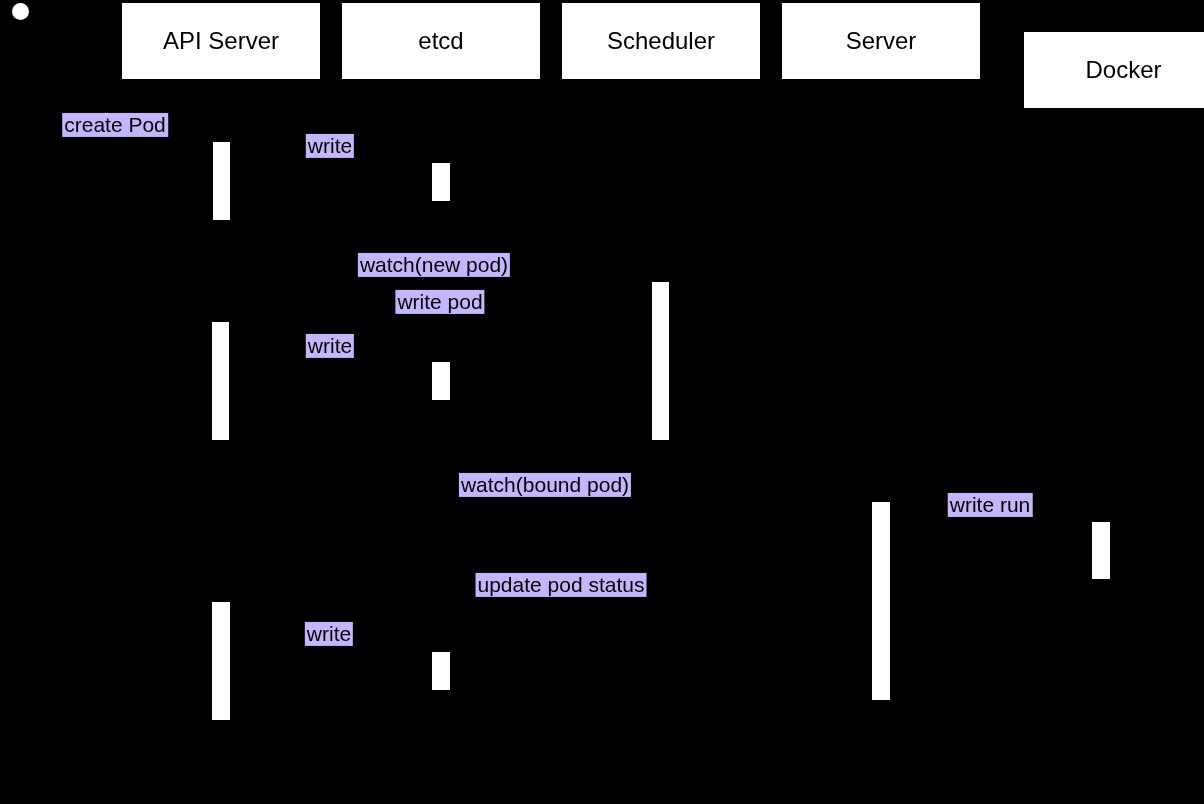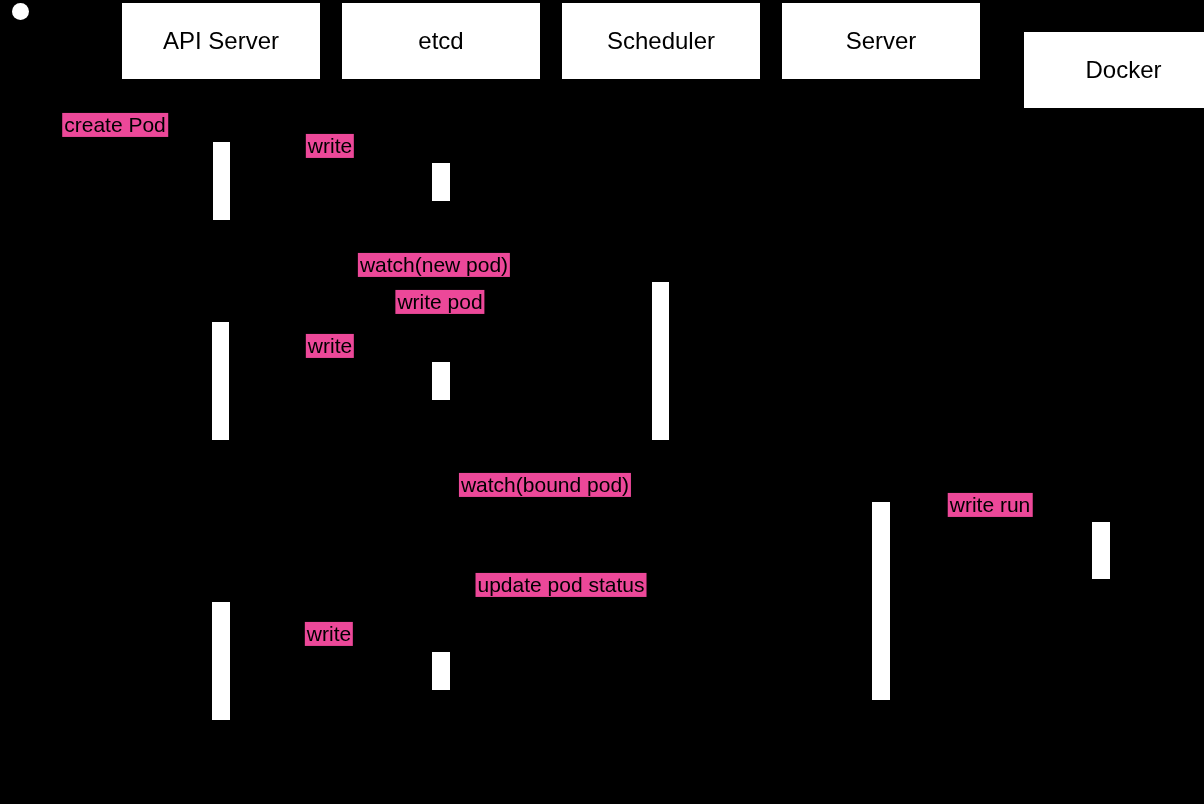--- a/index.html
+++ b/index.html
@@ -39,21 +39,21 @@
     border-radius: 50%;
     background: #ffffff;
   }
   .bar {
     position: absolute;
     background: #ffffff;
   }
   .msg {
     position: absolute;
     transform: translate(-50%, -50%);
-    background: #ec4899;
+    background: #c4b5fd;
     color: #000000;
     font-size: 21px;
     line-height: 1.15;
     padding: 0 2px;
     white-space: nowrap;
   }
 </style>
 </head>
 <body>
 

